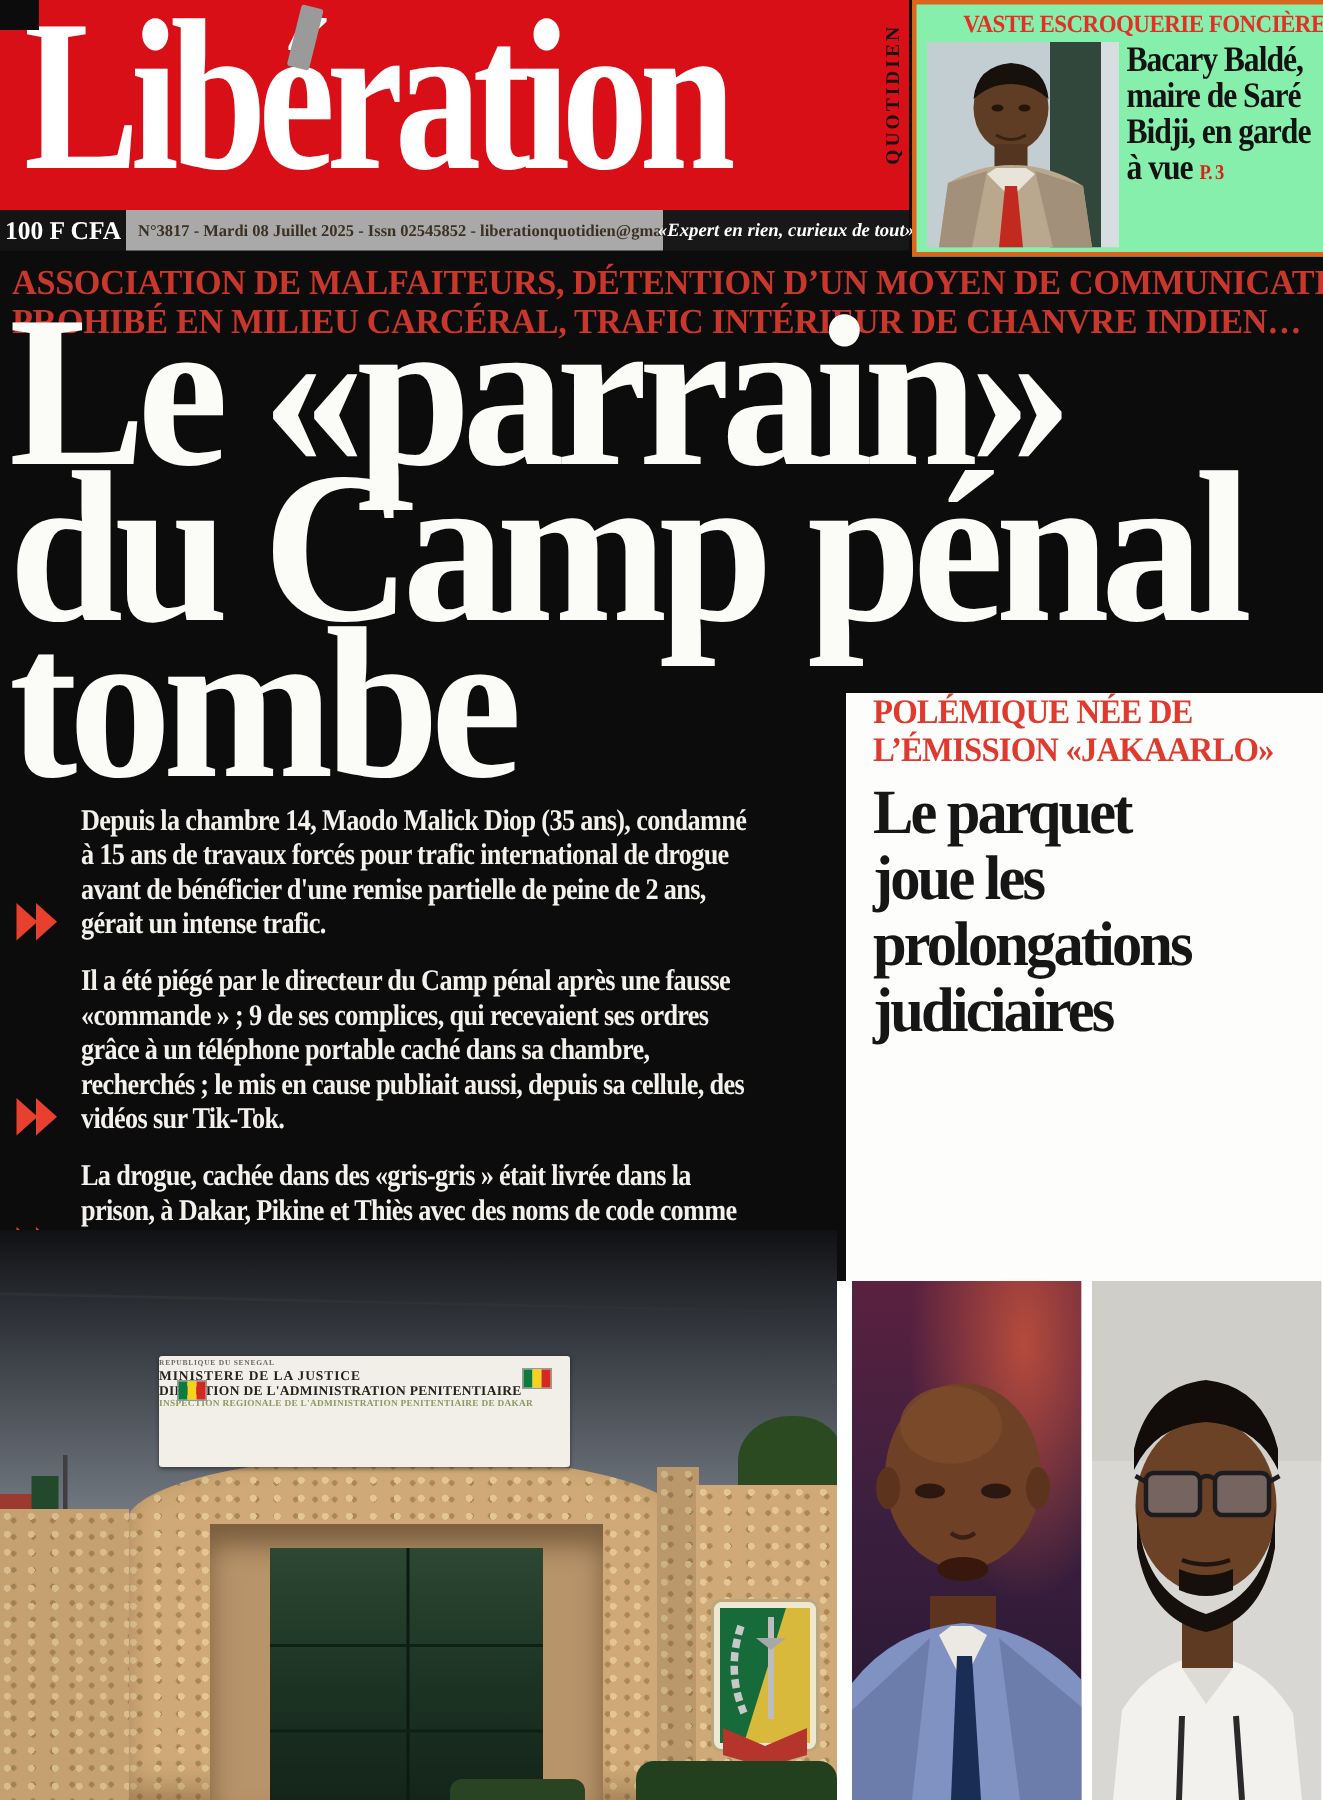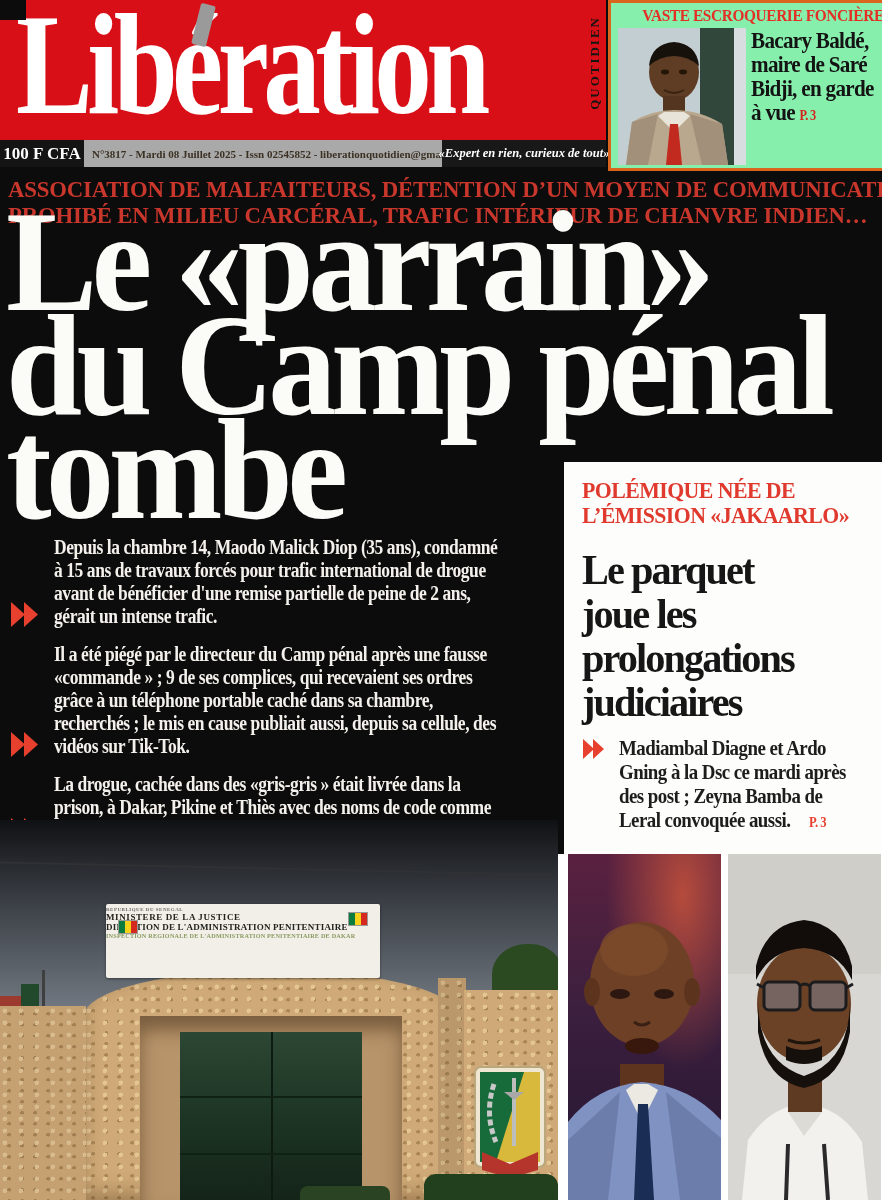--- a/index.html
+++ b/index.html
@@ -40,24 +40,24 @@
         transform:scaleX(0.95);transform-origin:left top;white-space:nowrap;}
   
   .bullets{position:absolute;left:10px;top:536px;width:560px;display:flex;flex-direction:column;gap:15px;}
   .bullet{display:flex;align-items:flex-end;gap:8px;}
   .chev{flex:0 0 auto;margin-top:2px;}
   .b-text{color:#f4f1ec;font-weight:700;font-size:20px;line-height:23px;letter-spacing:-0.5px;
         width:580px;transform:scaleX(0.875);transform-origin:left top;}
   .b-pref{color:#e8402e;font-size:14px;margin-left:16px;}
   
   .panel{position:absolute;left:564px;top:462px;width:318px;height:392px;background:#fdfdfb;
-        box-sizing:border-box;padding:16px 6px 0 18px;}
+        box-sizing:border-box;padding:0 6px 0 18px;}
   .p-kick{color:#e0392e;font-weight:700;font-size:23px;line-height:25px;letter-spacing:-0.6px;
         transform:scaleX(0.95);transform-origin:left top;white-space:nowrap;}
-  .p-hl{margin-top:20px;}
+  .p-hl{margin-top:8px;}
   .p-hl-line{color:#161616;font-weight:700;font-size:42px;line-height:44px;letter-spacing:-2px;
         transform:scaleX(0.96);transform-origin:left top;white-space:nowrap;}
   .p-bullet{margin-top:12px;display:flex;gap:7px;align-items:flex-start;}
   .p-btext{color:#1d1d1d;font-weight:700;font-size:21px;line-height:24px;letter-spacing:-0.6px;
         width:300px;transform:scaleX(0.9);transform-origin:left top;}
   
   .photo-left{position:absolute;left:0;top:820px;width:558px;height:380px;overflow:hidden;}
   .sky{position:absolute;inset:0;background:linear-gradient(180deg,#101114 0%,#34383e 18%,#767d86 52%,#959ba3 78%,#a0a5ac 100%);}
   .powerline{position:absolute;left:-12px;top:48px;width:600px;height:2px;background:#2f3134;transform:rotate(1.3deg);}
   .stone{background-color:#cfa977;
@@ -176,27 +176,20 @@
   <div class="panel">
     <div class="p-kick">
       <div>POLÉMIQUE NÉE DE</div>
       <div>L’ÉMISSION «JAKAARLO»</div>
     </div>
     <div class="p-hl">
       <div class="p-hl-line">Le parquet</div>
       <div class="p-hl-line">joue les</div>
       <div class="p-hl-line">prolongations</div>
       <div class="p-hl-line">judiciaires</div>
-    </div>
-    <div class="p-bullet">
-      <svg class="chev" width="30" height="22" viewBox="0 0 30 22">
-        <polygon points="1,1 12,11 1,21" fill="#e8402e"></polygon>
-          <polygon points="11,1 22,11 11,21" fill="#e8402e"></polygon>
-      </svg>
-      <div class="p-btext"><span>Madiambal Diagne et Ardo Gning  à la Dsc ce mardi après des post ; Zeyna Bamba de Leral convoquée aussi.</span> <span class="b-pref">P. 3</span></div>
     </div>
   </div>
 
   <div class="photo-left">
     <div class="sky"></div>
     <div class="powerline"></div>
     <div class="flagred"></div>
     <div class="flaggreen"></div>
     <div class="pole"></div>
     <div class="tree"></div>

